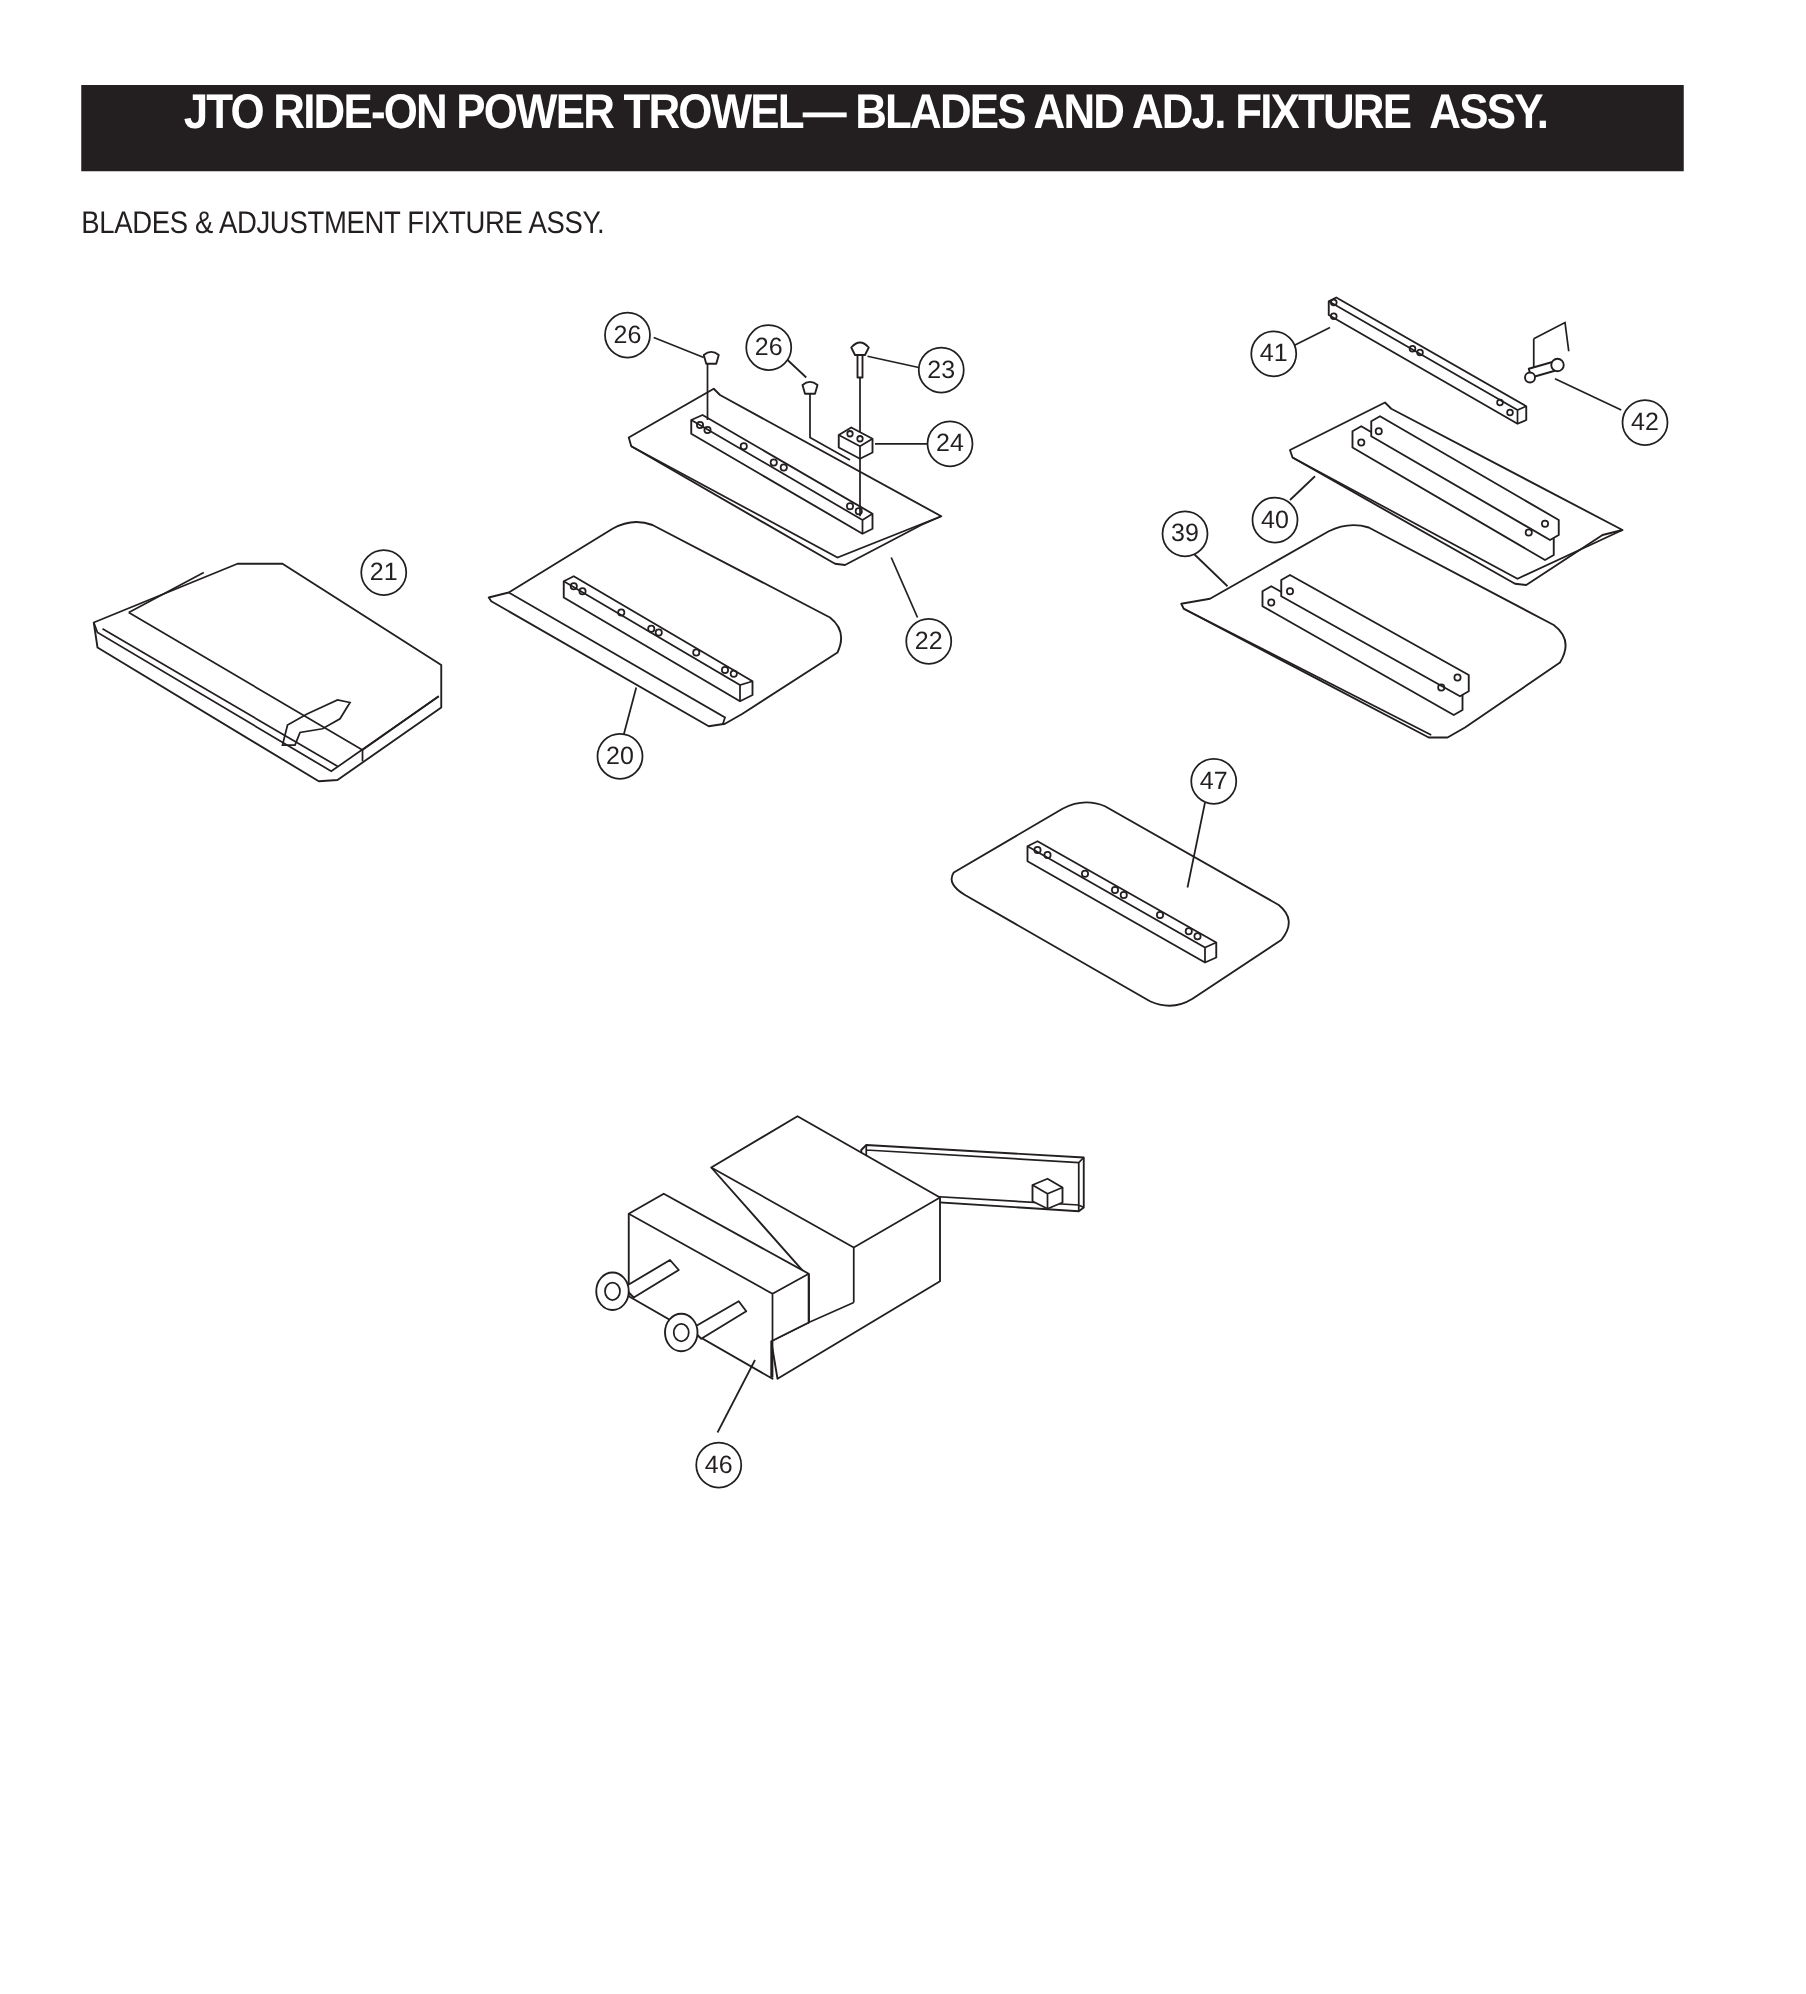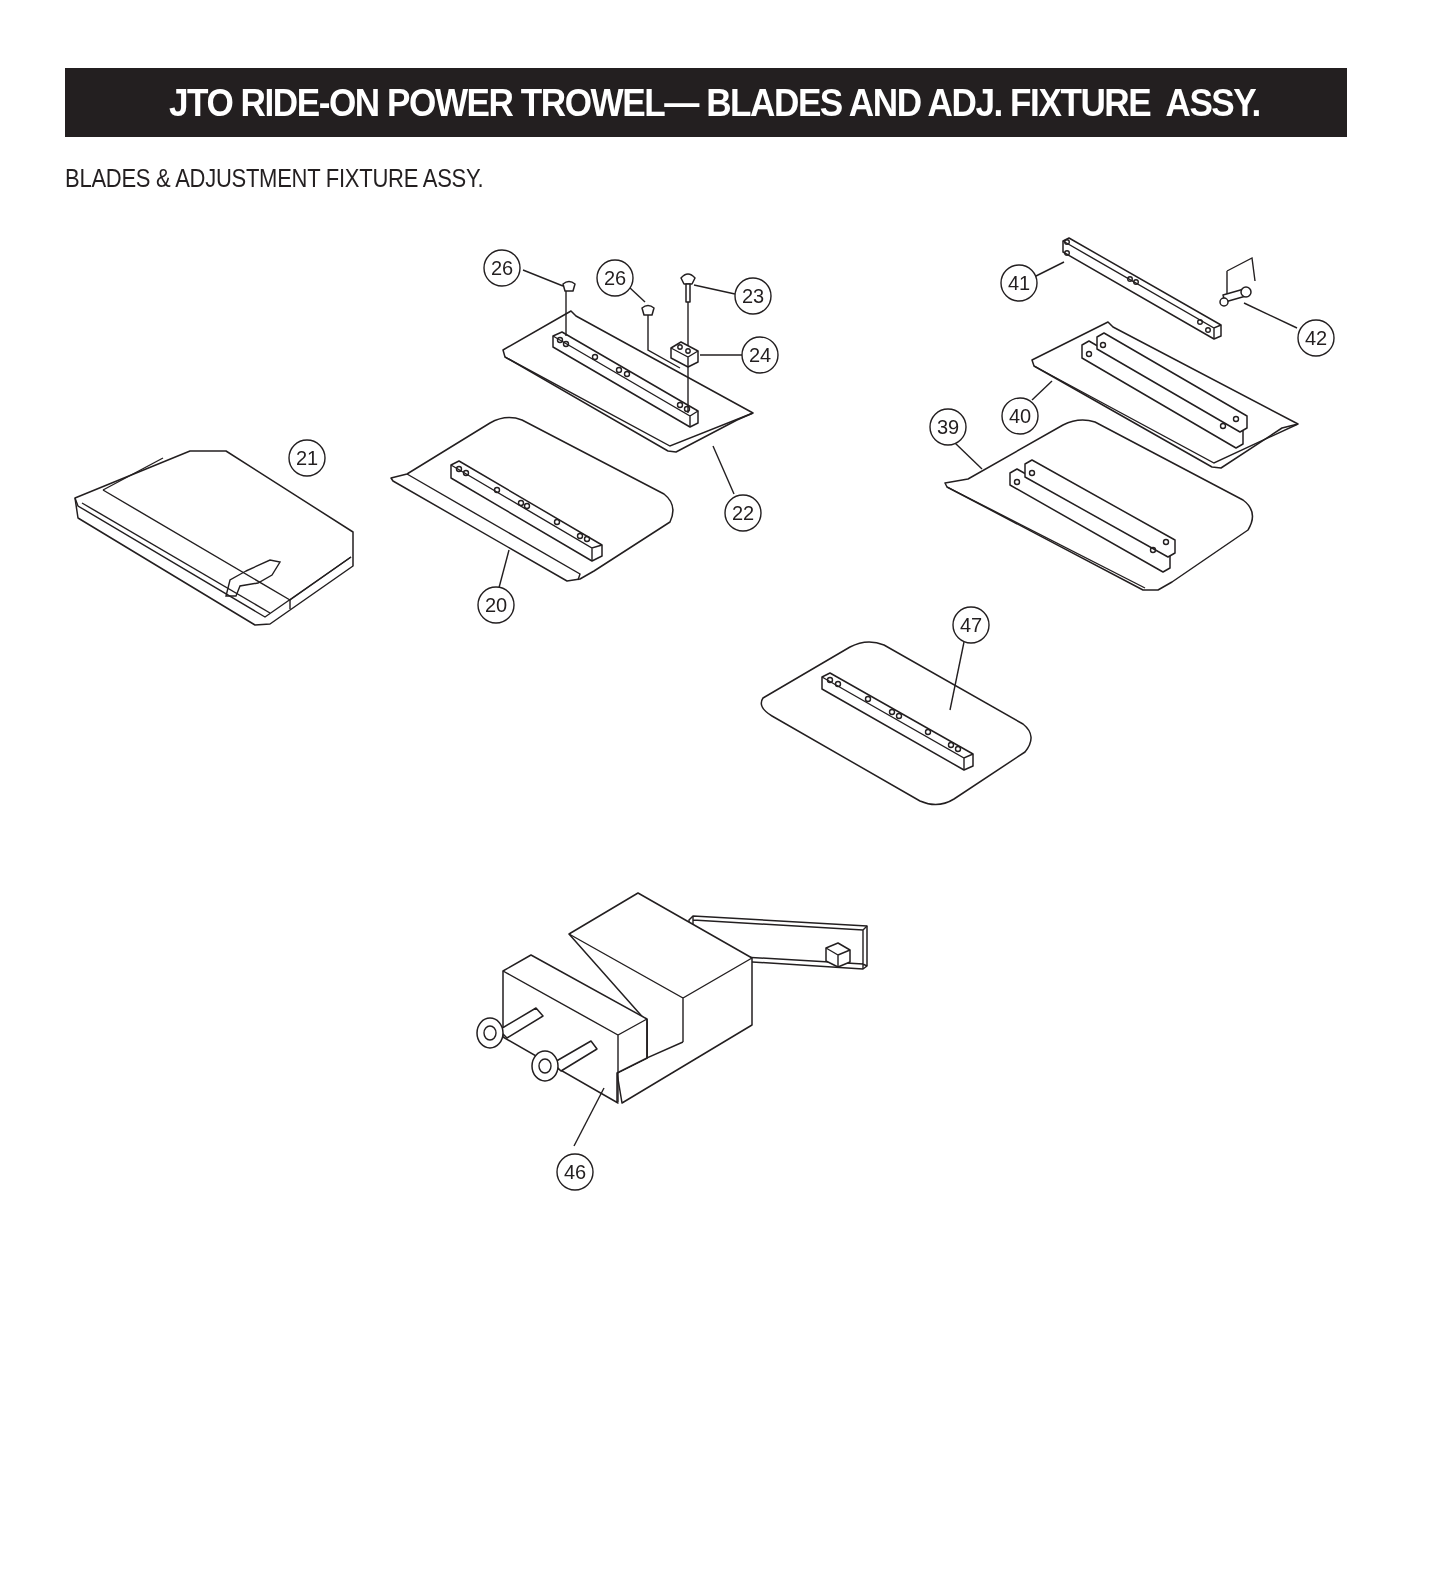--- a/index.html
+++ b/index.html
@@ -1,17 +1,17 @@
 <!DOCTYPE html>
 <html><head>
 <meta charset="utf-8">
 <style>
   html, body { margin: 0; padding: 0; background: #ffffff; }
   body { width: 1445px; height: 1595px; position: relative; overflow: hidden; font-family: "Liberation Sans", sans-serif; }
-  .title-bar { position: absolute; left: 65px; top: 68px; width: 1282px; height: 69px; background: #231f20; color: #fff; display: flex; align-items: center; box-sizing: border-box; padding-left: 104px; }
+  .title-bar { position: absolute; left: 65px; top: 68px; width: 1282px; height: 69px; background: #231f20; color: #fff; display: flex; box-sizing: border-box; padding-left: 82px; }
   .title-bar span { font-family: "Liberation Sans", sans-serif; font-weight: bold; font-size: 39px; letter-spacing: -1.6px; transform: scaleX(0.9); transform-origin: left center; white-space: pre; }
   .subtitle { position: absolute; left: 65px; top: 164px; font-size: 25px; color: #231f20; transform: scaleX(0.88); transform-origin: left center; white-space: nowrap; letter-spacing: -0.3px; }
   svg.diagram { position: absolute; left: 0; top: 0; }
   .callout circle { fill: #fff; stroke: #231f20; stroke-width: 1.4; }
   .callout text { font-family: "Liberation Sans", sans-serif; font-size: 20px; fill: #231f20; text-anchor: middle; dominant-baseline: central; }
   .part { fill: #fff; stroke: #231f20; stroke-width: 1.5; stroke-linejoin: round; }
   .ln { fill: none; stroke: #231f20; stroke-width: 1.4; }
 </style>
 </head>
 <body>

